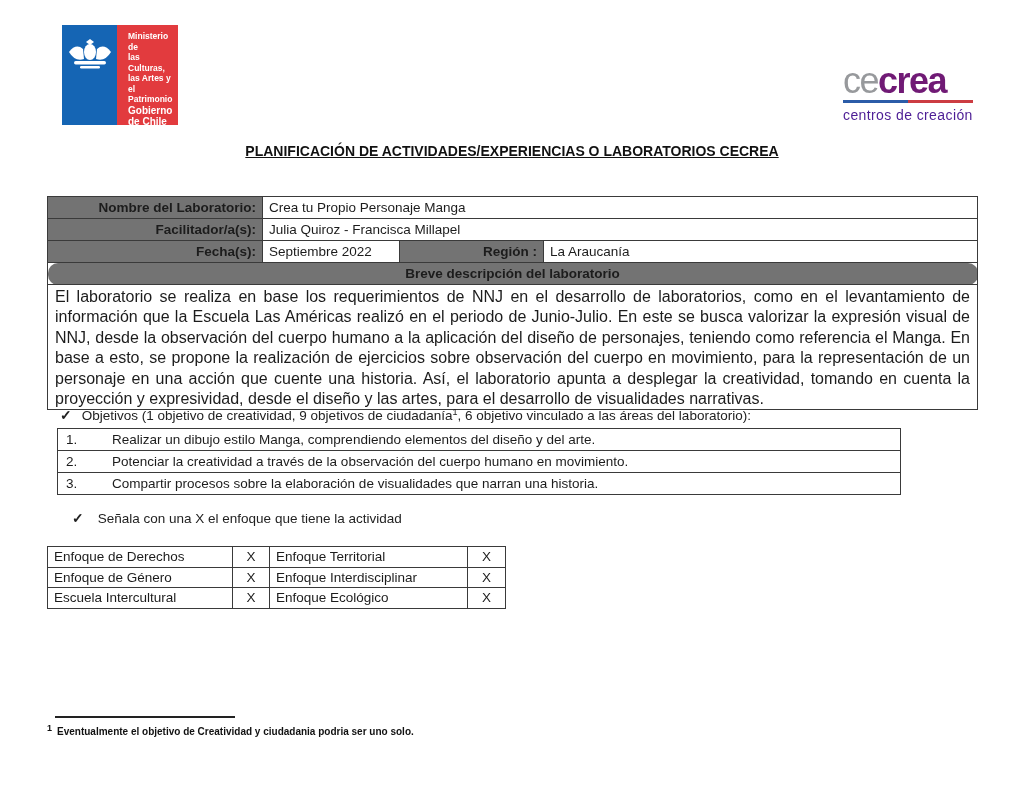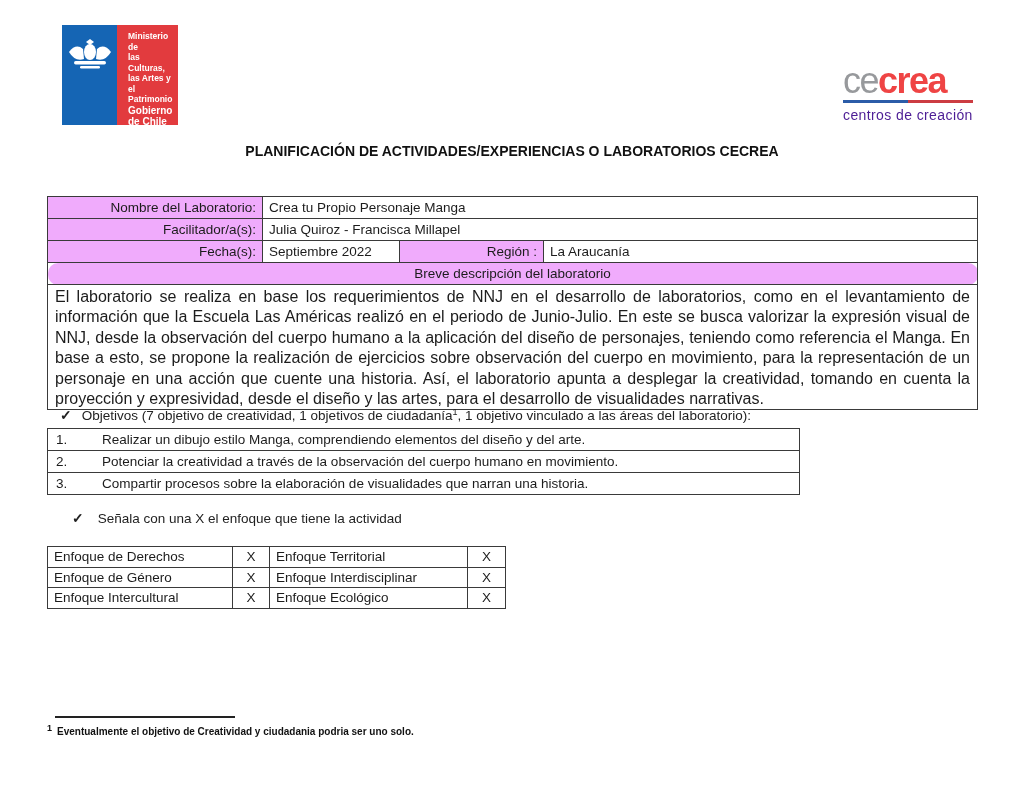--- a/index.html
+++ b/index.html
@@ -14,56 +14,56 @@
   .gov-blue { width:55px; background:#1565b4; position:relative; }
   .gov-coat { position:absolute; top:13px; left:50%; transform:translateX(-50%); }
   .gov-red  { flex:1; background:#e23b3e; color:#fff; box-sizing:border-box;
               padding:6px 3px 5px 11px; display:flex; flex-direction:column; justify-content:space-between; }
   .gov-ministry div { font-size:8.5px; font-weight:bold; line-height:10.5px; }
   .gov-country { font-size:10px; font-weight:bold; }
 
   
   .cecrea { position:absolute; left:843px; top:63px; width:136px; }
   .cecrea-word { font-size:36px; line-height:36px; letter-spacing:-1.5px; color:#97999c; }
-  .cecrea-word .bold { color:#ef4444; font-weight:bold; }
+  .cecrea-word .bold { color:#701a75; font-weight:bold; }
   .cecrea-line { display:flex; height:3px; margin:1px 0 4px 0; width:130px; }
   .cecrea-line .half-blue { flex:1; background:#2b5ca8; }
   .cecrea-line .half-red  { flex:1; background:#cc3c42; }
   .cecrea-sub { font-size:14px; color:#4c1d95; letter-spacing:0.4px; }
 
   
   .doc-title { position:absolute; top:143px; left:0; width:100%; text-align:center;
-               font-size:14px; font-weight:bold; color:#111; }
+               font-size:14px; font-weight:bold; text-decoration:underline; color:#111; }
 
   
   .sec-heading { position:absolute; font-size:13.5px; color:#222; white-space:nowrap; }
   .check { font-weight:bold; font-size:14px; margin-right:14px; }
   .h-ident { left:68px; top:177px;margin-top:44px; }
   .h-obj   { left:60px; top:407px; }
   .h-obj .check { margin-right:10px; }
   .h-enf   { left:72px; top:510px; }
   sup.fnref { font-size:9px; vertical-align:super; line-height:0; }
 
   
   table { border-collapse:collapse; table-layout:fixed; }
   td { border:1px solid #3a3a3a; font-size:13.5px; padding:1px 6px; overflow:hidden; white-space:nowrap; }
-  .gray { background:#f0abfc; }
+  .gray { background:#737373;font-weight:bold; }
 
   
   .tbl-ident { position:absolute; left:47px; top:196px; width:931px; }
   .tbl-ident td { height:19px; }
   .tbl-ident .lbl { text-align:right; }
   .tbl-ident .hdr { text-align:center;border-radius:10px; }
   .tbl-ident .desc {
     height:100px; vertical-align:top; white-space:normal; text-align:justify;
     font-size:16px; line-height:20.4px; padding:2px 7px 0 7px;
   }
 
   
-  .tbl-obj { position:absolute; left:47px; top:428px; width:753px; }
+  .tbl-obj { position:absolute; left:57px; top:428px; width:844px; }
   .tbl-obj td { height:19px; }
   .obj-num { display:inline-block; width:46px; padding-left:2px; }
 
   
   .tbl-enf { position:absolute; left:47px; top:546px; width:458px; }
   .tbl-enf td { height:17.5px; }
   .tbl-enf .mark { text-align:center; }
 
   
   .fn-line { position:absolute; left:55px; top:716px; width:180px; border-top:2px solid #222; }
@@ -137,21 +137,21 @@
     <tr>
       <td colspan="4" class="gray hdr">Breve descripción del laboratorio</td>
     </tr>
     <tr>
       <td colspan="4" class="desc">El laboratorio se realiza en base los requerimientos de NNJ en el desarrollo de laboratorios, como en el levantamiento de información que la Escuela Las Américas realizó en el periodo de Junio-Julio. En este se busca valorizar la expresión visual de NNJ, desde la observación del cuerpo humano a la aplicación del diseño de personajes, teniendo como referencia el Manga. En base a esto, se propone la realización de ejercicios sobre observación del cuerpo en movimiento, para la representación de un personaje en una acción que cuente una historia. Así, el laboratorio apunta a desplegar la creatividad, tomando en  cuenta la proyección y expresividad, desde el diseño y las artes, para el desarrollo de visualidades narrativas.</td>
     </tr>
   </tbody>
     </table>
 
   <div class="sec-heading h-obj">
-    <span class="check">✓</span><span>Objetivos (7 objetivo de creatividad, 1 objetivos de ciudadanía</span><sup class="fnref">1</sup><span>, 1 objetivo vinculado a las áreas del laboratorio):</span>
+    <span class="check">✓</span><span>Objetivos (1 objetivo de creatividad, 9 objetivos de ciudadanía</span><sup class="fnref">1</sup><span>, 6 objetivo vinculado a las áreas del laboratorio):</span>
   </div>
 
   <table class="tbl-obj">
     <tbody>
         <tr>
       <td><span class="obj-num">1.</span><span>Realizar un dibujo estilo Manga,  comprendiendo elementos del diseño y del arte.</span></td>
     </tr>
     <tr>
       <td><span class="obj-num">2.</span><span>Potenciar la creatividad a través de la observación del cuerpo humano en movimiento.</span></td>
     </tr>
@@ -179,21 +179,21 @@
       <td>Enfoque Territorial</td>
       <td class="mark">X</td>
     </tr>
     <tr>
       <td>Enfoque de Género</td>
       <td class="mark">X</td>
       <td>Enfoque Interdisciplinar</td>
       <td class="mark">X</td>
     </tr>
     <tr>
-      <td>Enfoque Intercultural</td>
+      <td>Escuela Intercultural</td>
       <td class="mark">X</td>
       <td>Enfoque Ecológico</td>
       <td class="mark">X</td>
     </tr>
   </tbody>
     </table>
 
   <div class="fn-line"></div>
   <div class="fn-text">
     <sup>1</sup><span>Eventualmente el objetivo de Creatividad y ciudadania podria ser uno solo.</span>

